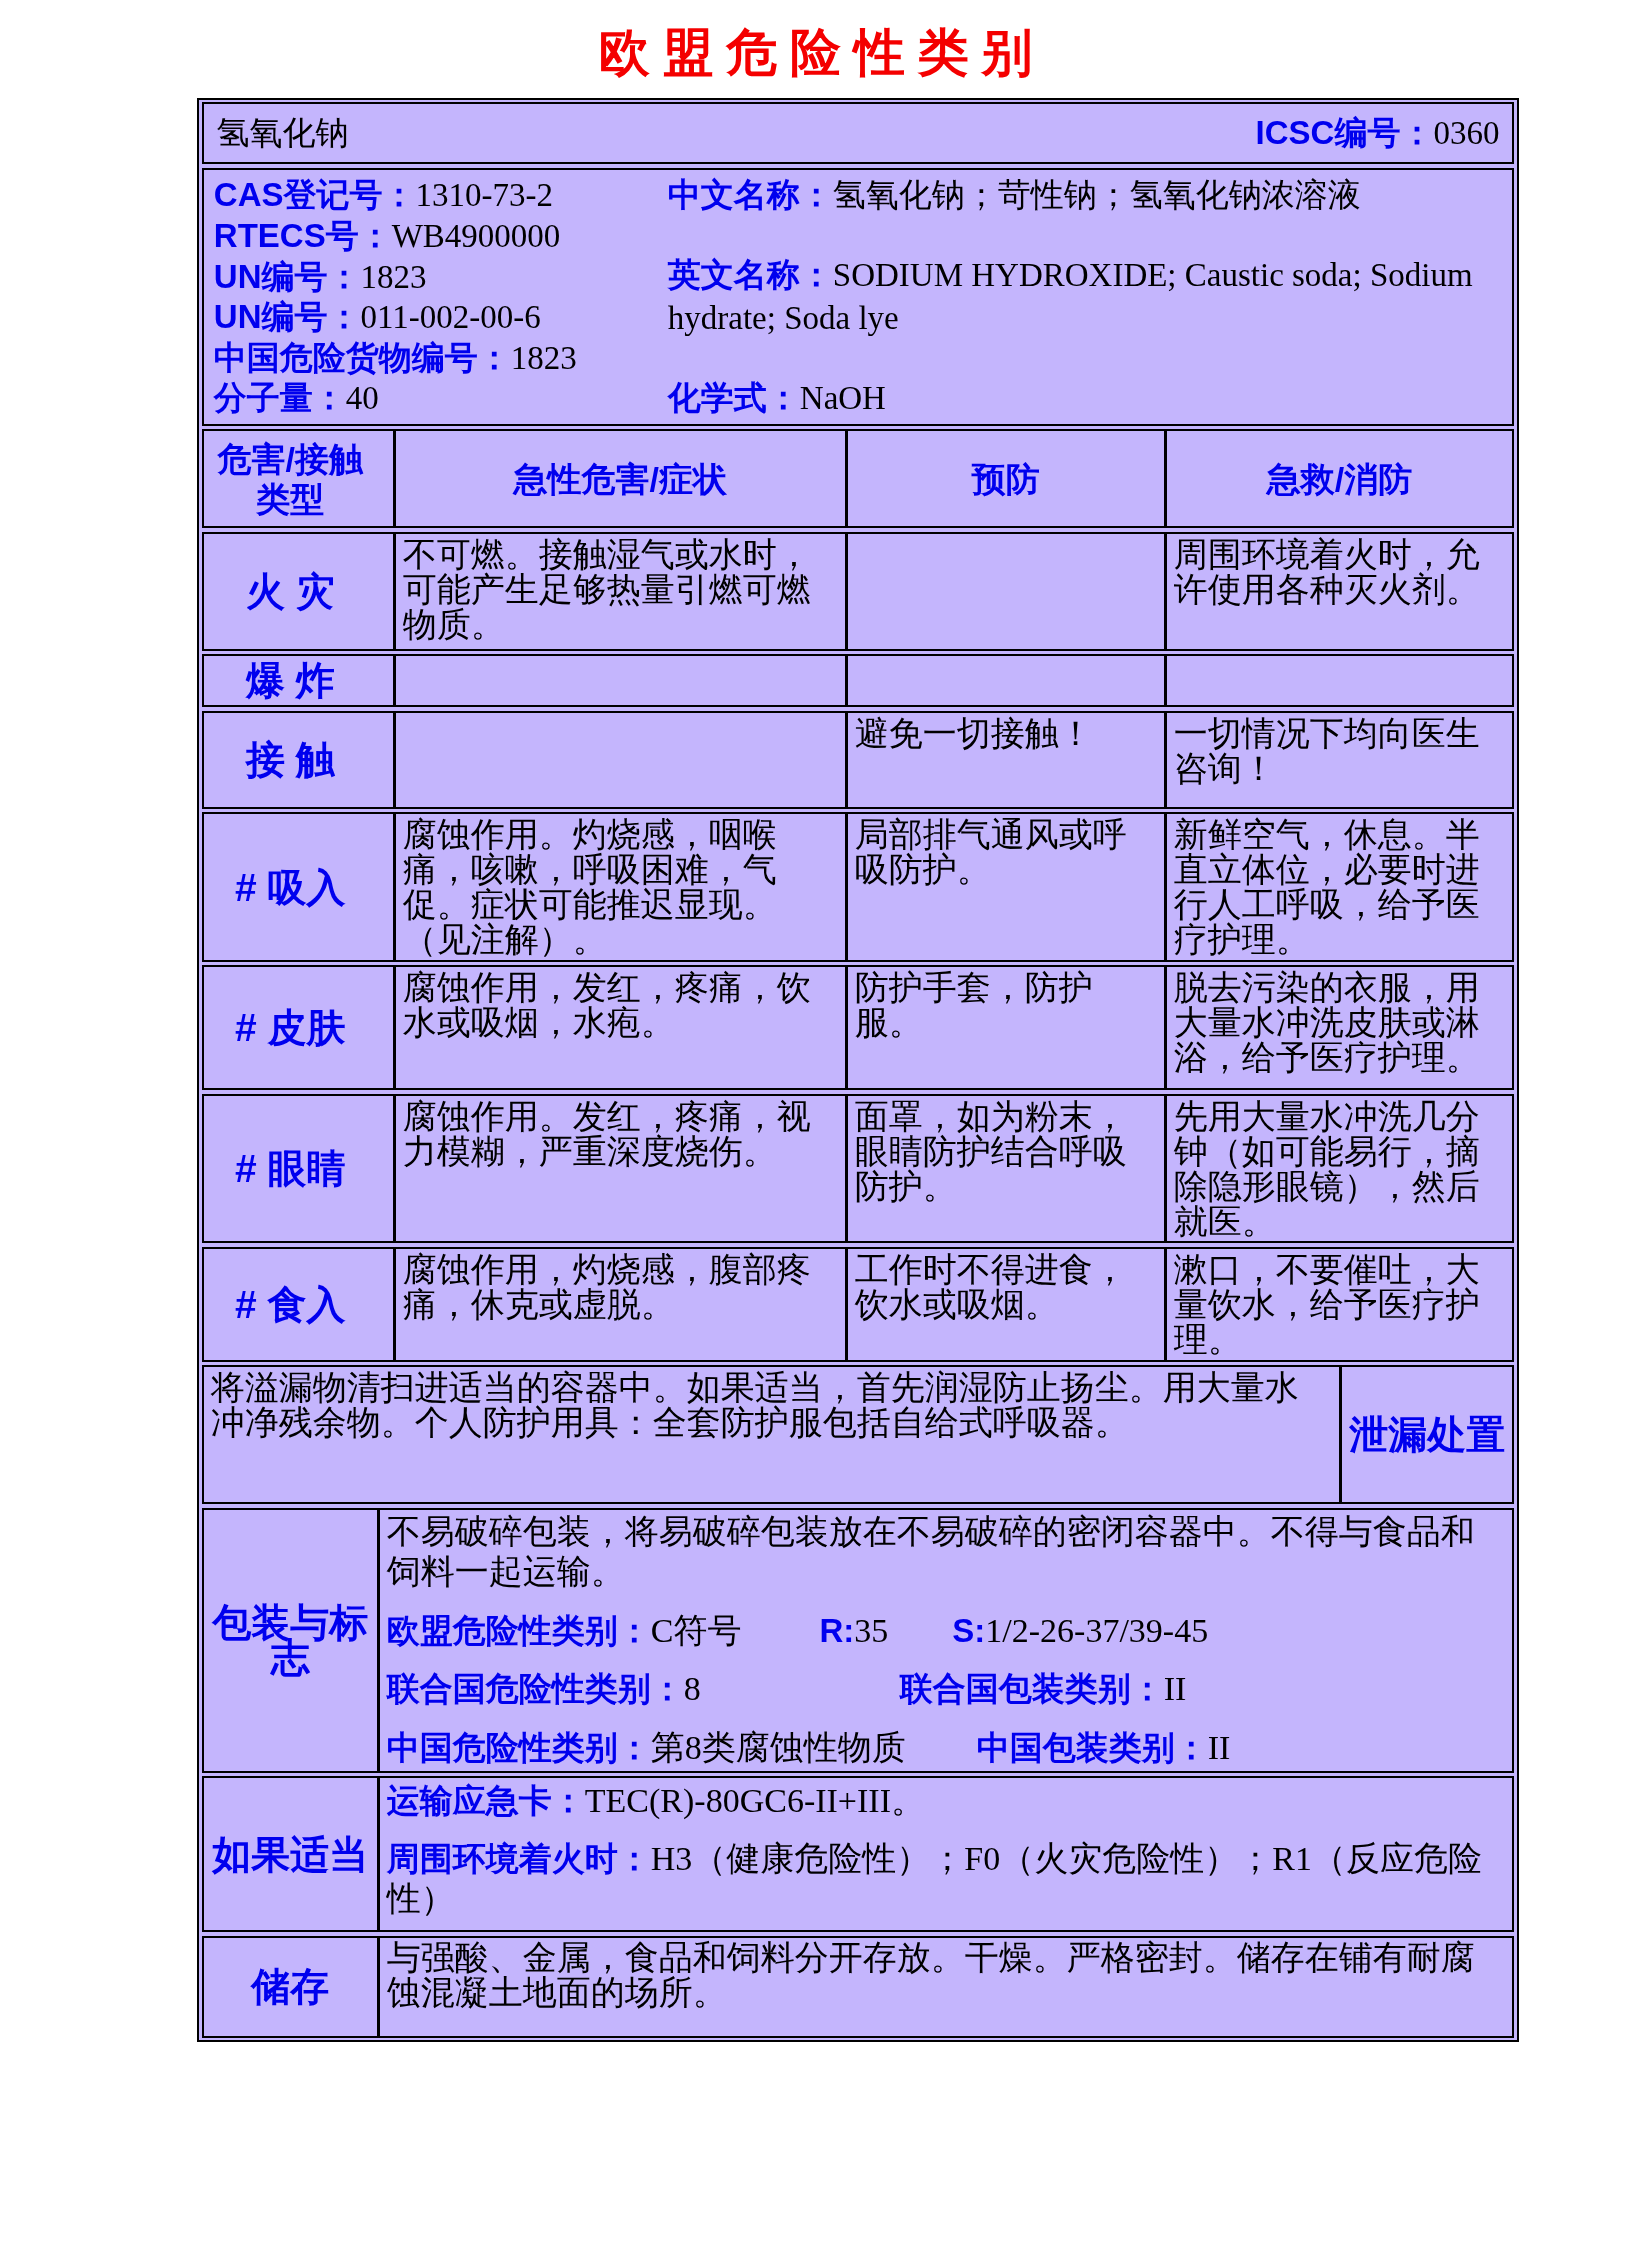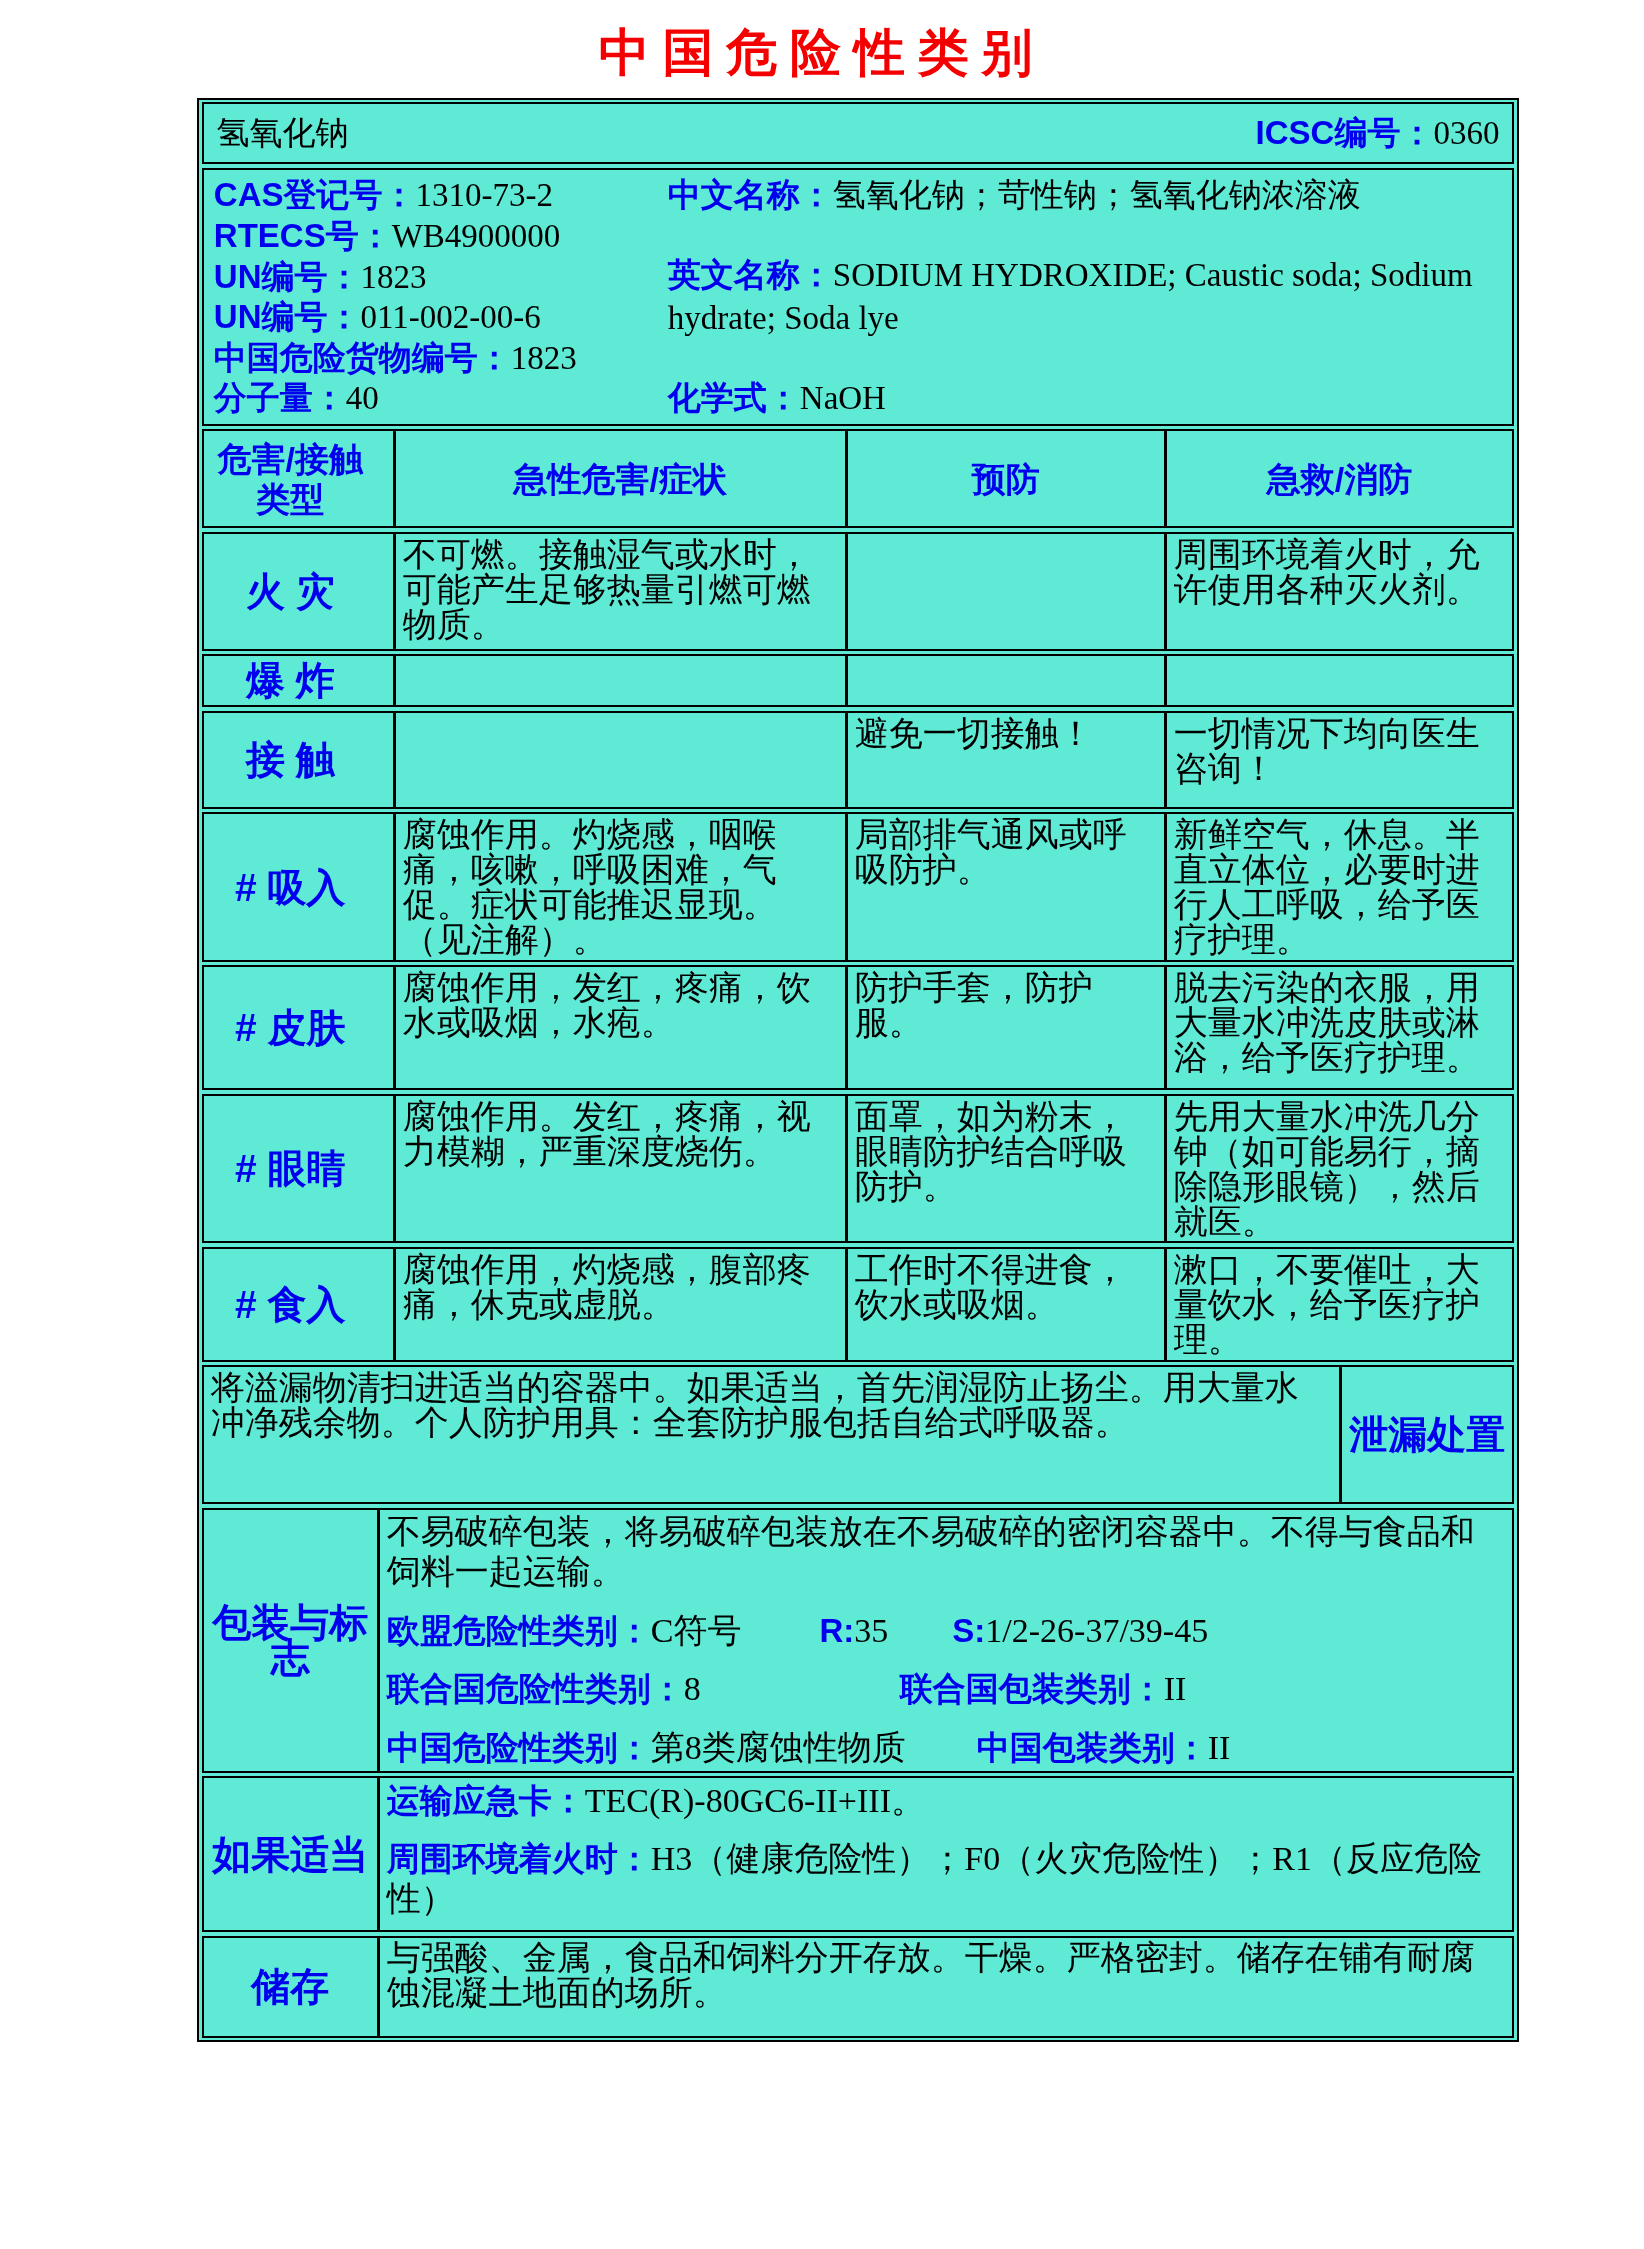--- a/index.html
+++ b/index.html
@@ -19,21 +19,21 @@
     letter-spacing:12.8px;
     font-family:"Liberation Sans","DejaVu Sans",sans-serif;
     white-space:nowrap;
   }
   .card{
     margin-left:197px;
     width:1322px;
     box-sizing:border-box;
     border:2.8px solid #000;
     padding:2.8px;
-    background:#5eead4;
+    background:#c4b5fd;
     display:flex;flex-direction:column;gap:3.5px;
   }
   .row{
     border:2.1px solid #000;
     display:flex;align-items:stretch;
     box-sizing:border-box;
   }
   .cell{
     box-sizing:border-box;
     padding:2.8px 7px;
@@ -87,21 +87,21 @@
   .para + .para{margin-top:18.5px;}
   .gap-md{margin-left:64px;}
   .gap-lg{margin-left:78px;}
   .gap-xl{margin-left:199px;}
   .gap-cn{margin-left:71px;}
   .inline-label{font-size:33px;}
 </style>
 </head>
 <body>
 
-<div class="page-title">中国危险性类别</div>
+<div class="page-title">欧盟危险性类别</div>
 
 <div class="card">
 
   <div class="row r-name">
     <div class="cell cwide name-strip">
       <span class="substance">氢氧化钠</span>
       <span class="icsc"><span class="blue">ICSC编号：</span><span>0360</span></span>
     </div>
   </div>
 

